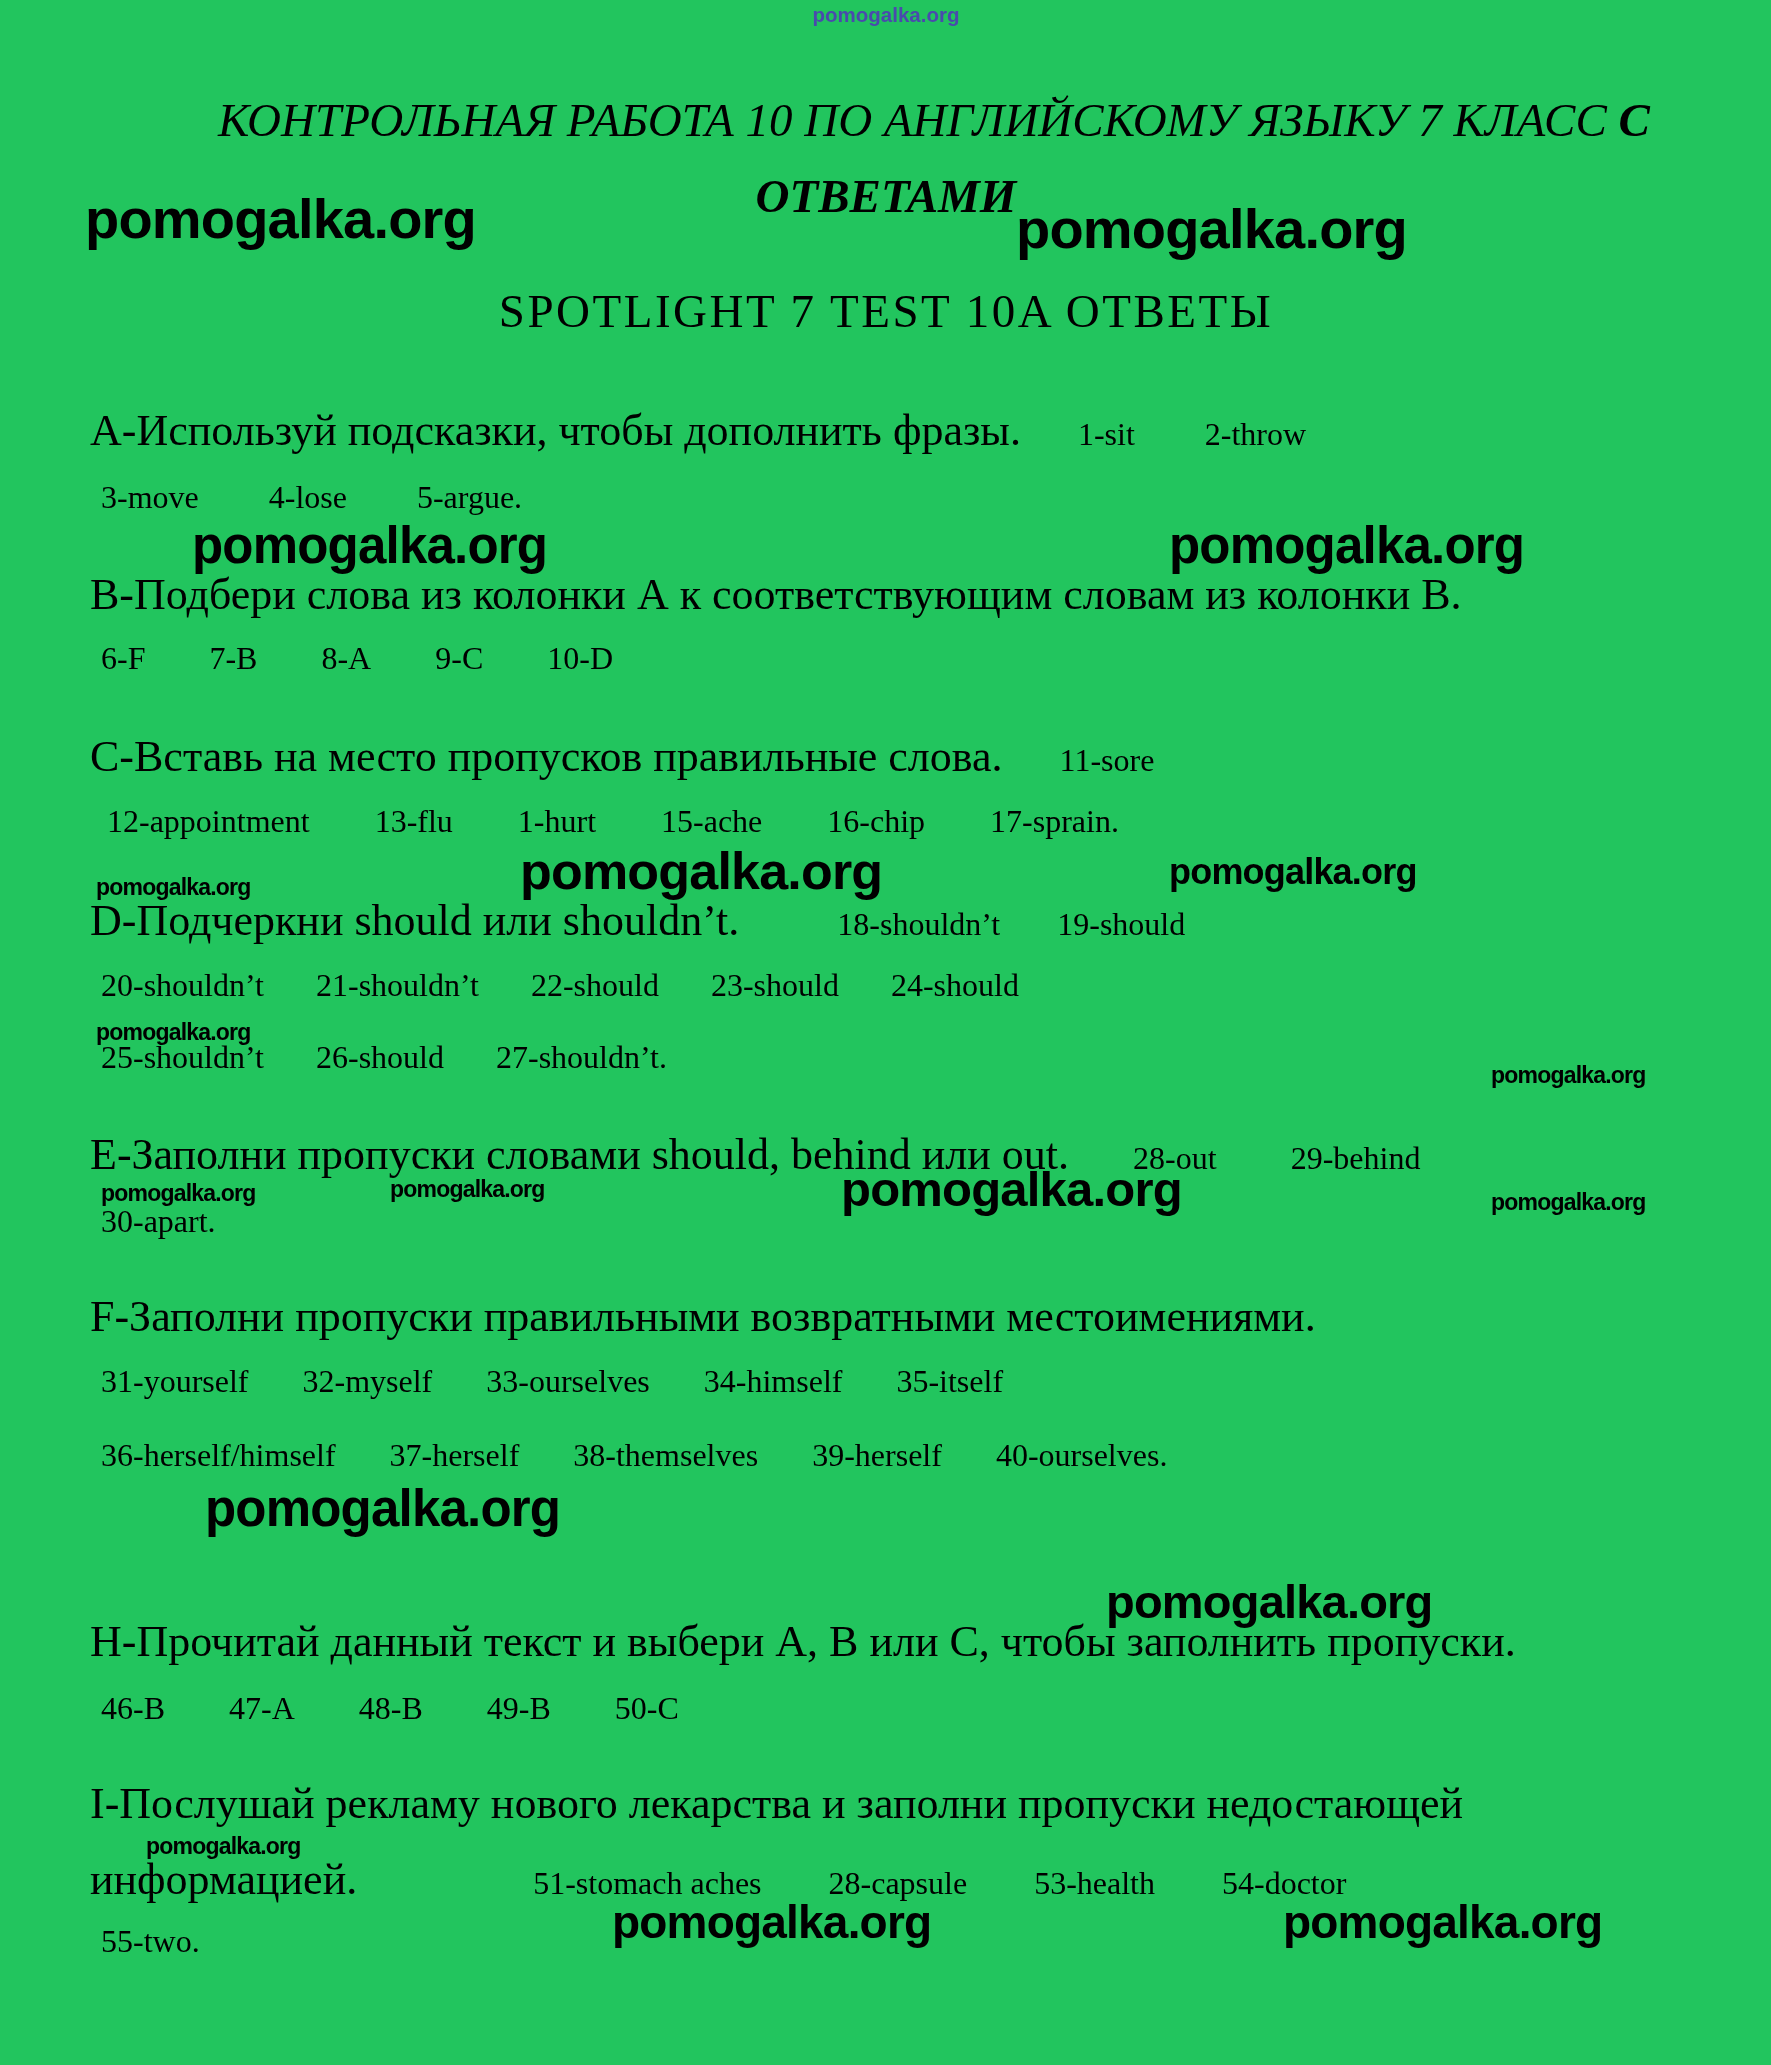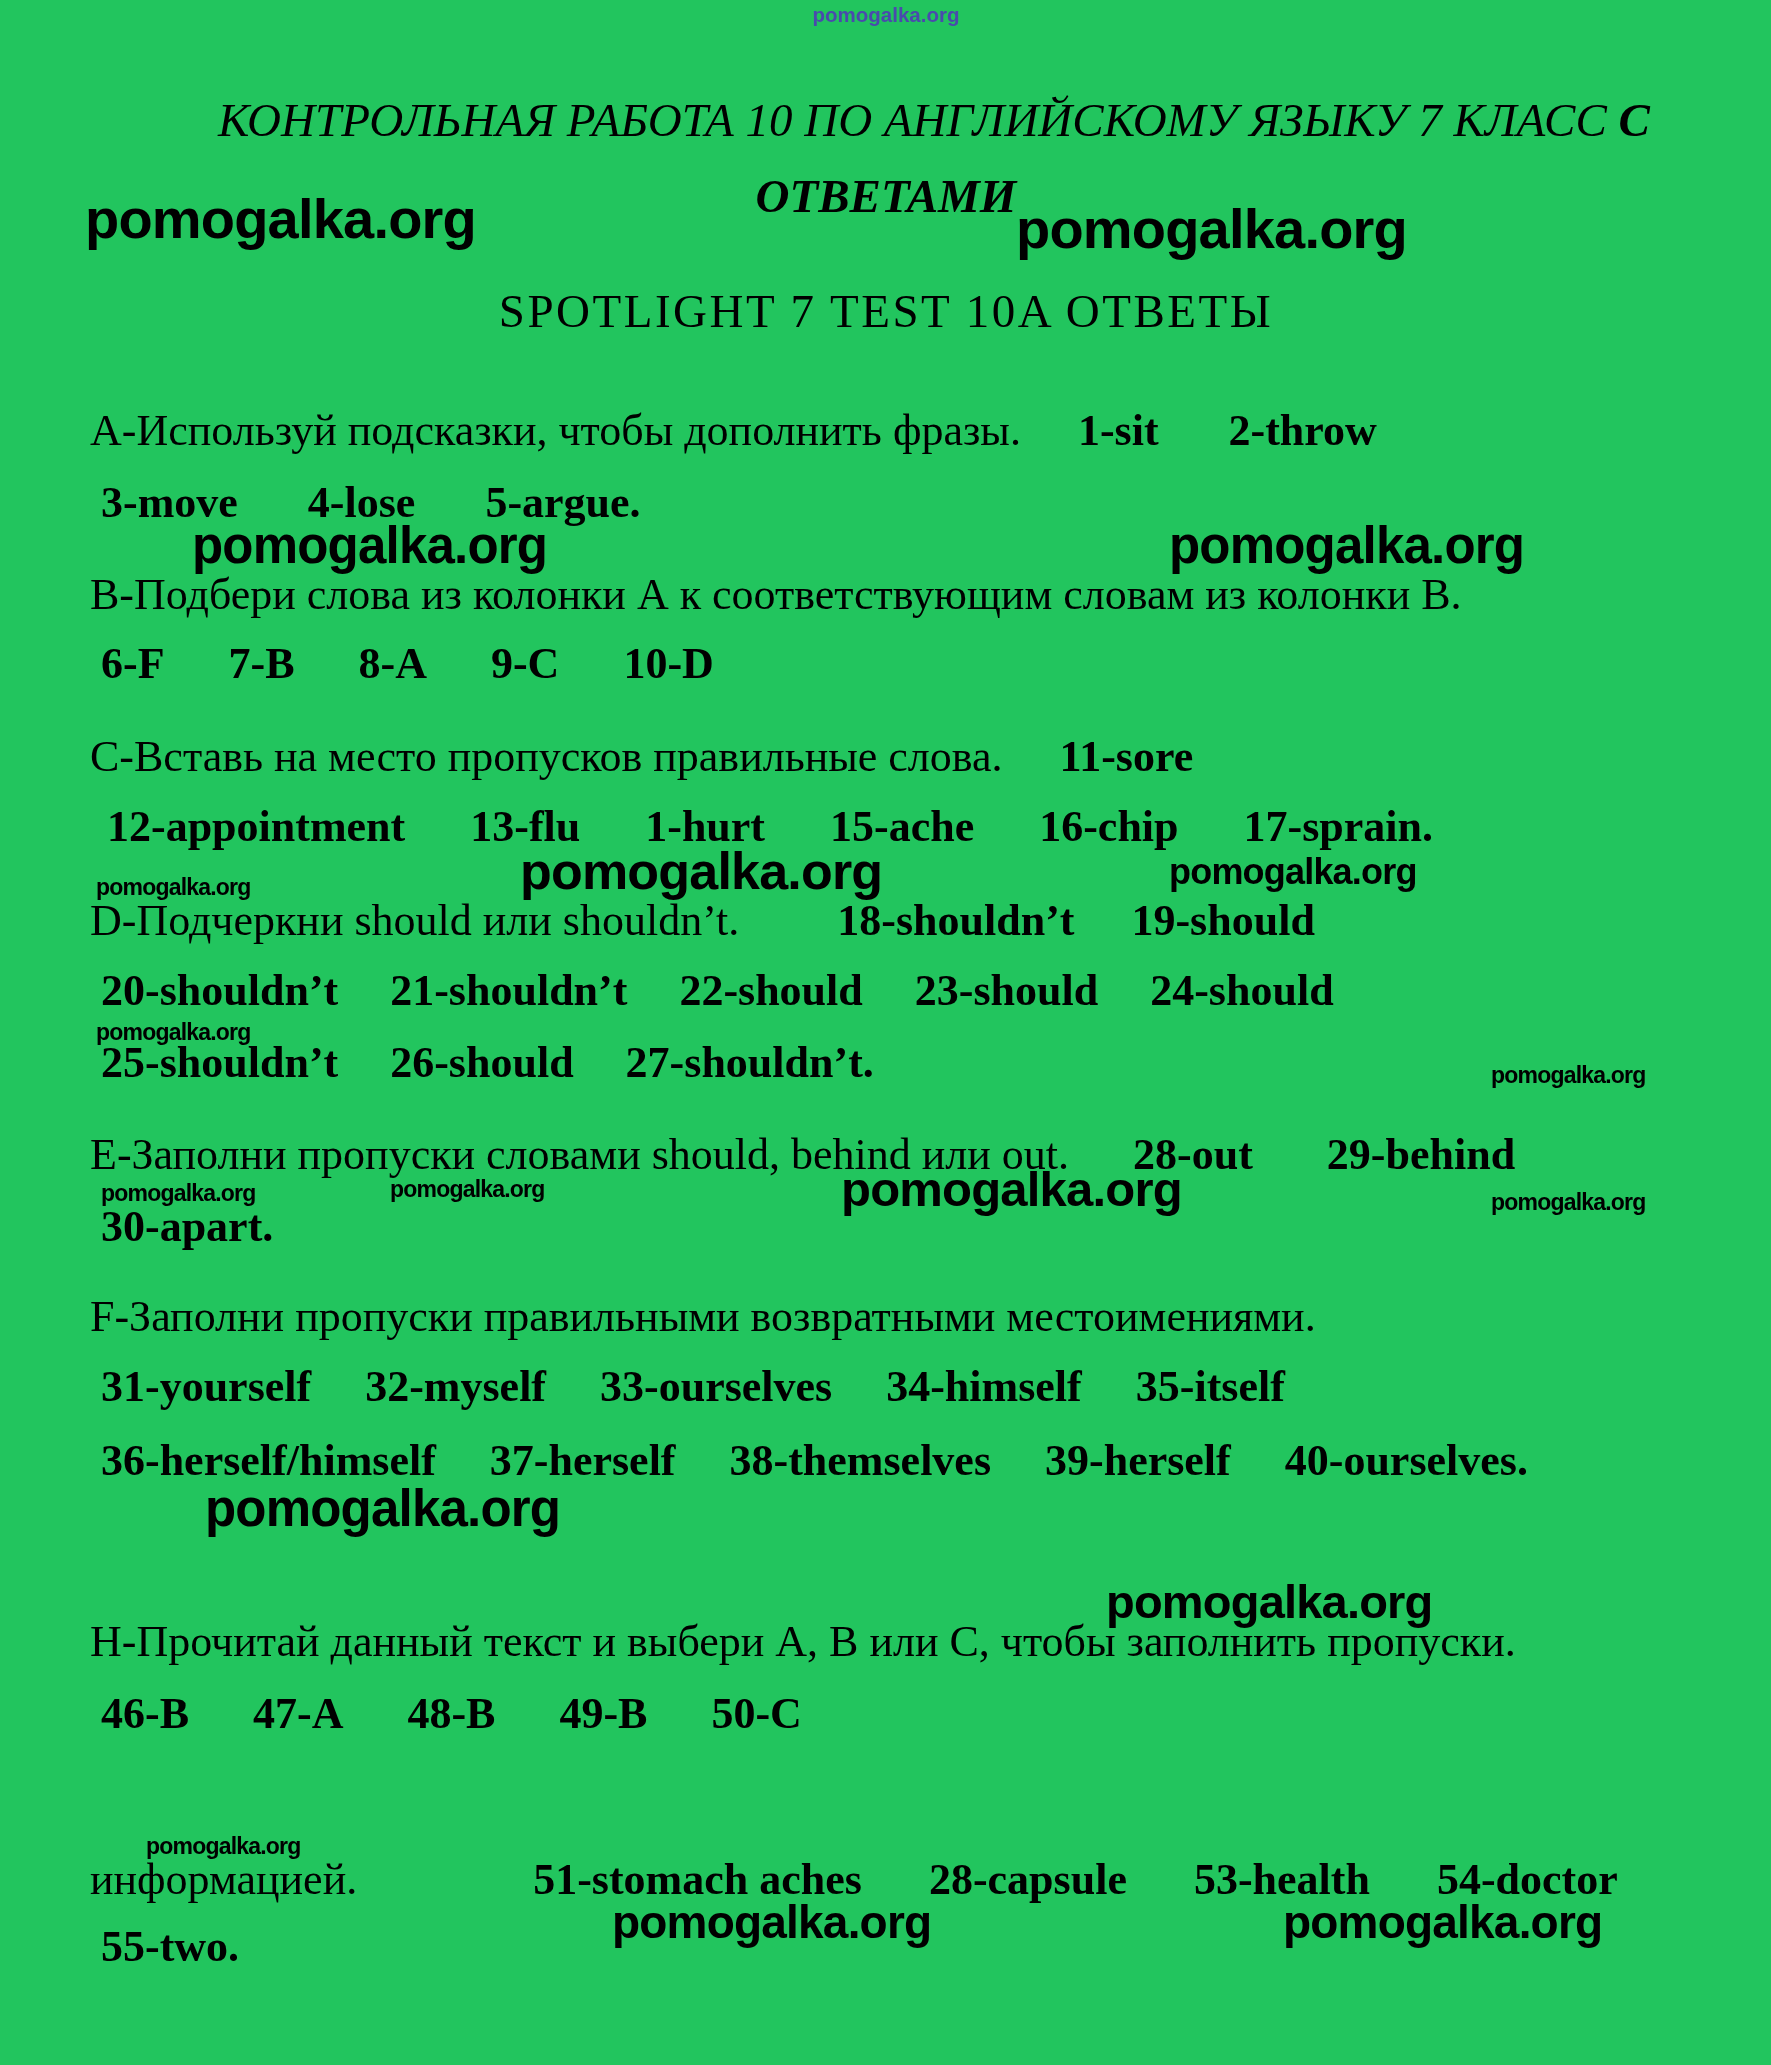--- a/index.html
+++ b/index.html
@@ -18,21 +18,21 @@
     line-height: 1;
   }
   .center { left: 0; width: 100%; text-align: center; }
   .bold { font-weight: bold; }
 
   .title1 { font-size: 47px; font-style: italic; padding-left: 48px; }
   .title2 { font-size: 47px; font-style: italic; font-weight: bold; }
   .subtitle { font-size: 47px; letter-spacing: 2.5px; }
 
   .prompt { font-size: 44px; }
-  .ans { font-size: 44px; font-weight: bold; }
+  .ans { font-size: 32px; font-weight: normal; }
 
   .wm {
     font-family: "Liberation Sans", sans-serif;
     font-weight: bold;
     color: #000;
     letter-spacing: -0.8px;
   }
   .wm-tiny  { font-size: 20.5px; color: #4a4aad; letter-spacing: 0; }
   .wm-xl { font-size: 56px; }
   .wm-lg { font-size: 51px; }
@@ -105,20 +105,21 @@
   <div class="line" style="top:1439px;left:101px"><span class="ans">36-herself/himself</span><span class="ans g66">37-herself</span><span class="ans g66">38-themselves</span><span class="ans g66">39-herself</span><span class="ans g66">40-ourselves.</span></div>
 
   <div class="line wm wm-lg" style="top:1483px;left:205px">pomogalka.org</div>
 
 
   <div class="line wm" style="top:1578px;left:1106px;font-size:47px">pomogalka.org</div>
 
   <div class="line prompt" style="top:1620px;left:90px">Н-Прочитай данный текст и выбери А, В или С, чтобы заполнить пропуски.</div>
   <div class="line" style="top:1692px;left:101px"><span class="ans">46-B</span><span class="ans g78">47-A</span><span class="ans g78">48-B</span><span class="ans g78">49-B</span><span class="ans g78">50-C</span></div>
 
+  <div class="line prompt" style="top:1782px;left:90px">I-Послушай рекламу нового лекарства и заполни пропуски недостающей</div>
 
   <div class="line wm wm-sm" style="top:1835px;left:146px">pomogalka.org</div>
 
   <div class="line" style="top:1858px;left:90px"><span class="prompt">информацией.</span><span class="ans g215">51-stomach aches</span><span class="ans g82">28-capsule</span><span class="ans g82">53-health</span><span class="ans g82">54-doctor</span></div>
 
   <div class="line wm" style="top:1899px;left:612px;font-size:46px">pomogalka.org</div>
   <div class="line wm" style="top:1899px;left:1283px;font-size:46px">pomogalka.org</div>
 
   <div class="line" style="top:1925px;left:101px"><span class="ans">55-two.</span></div>
 

